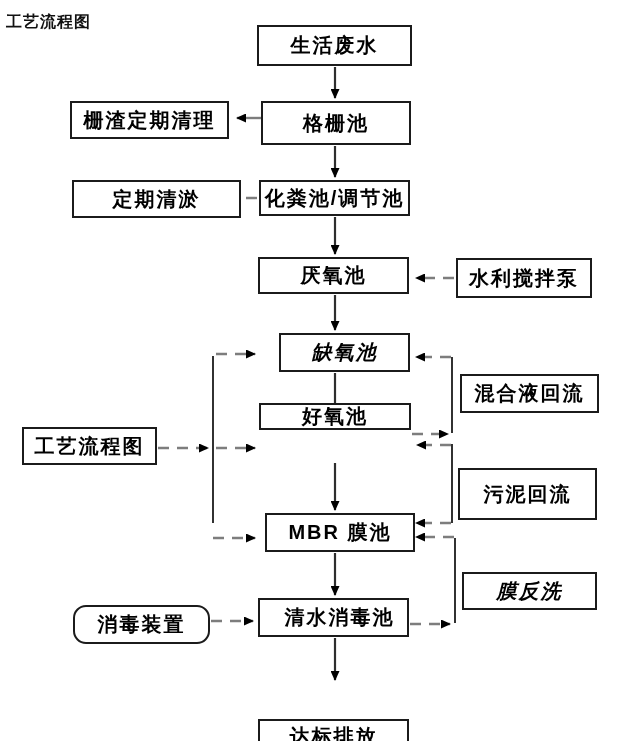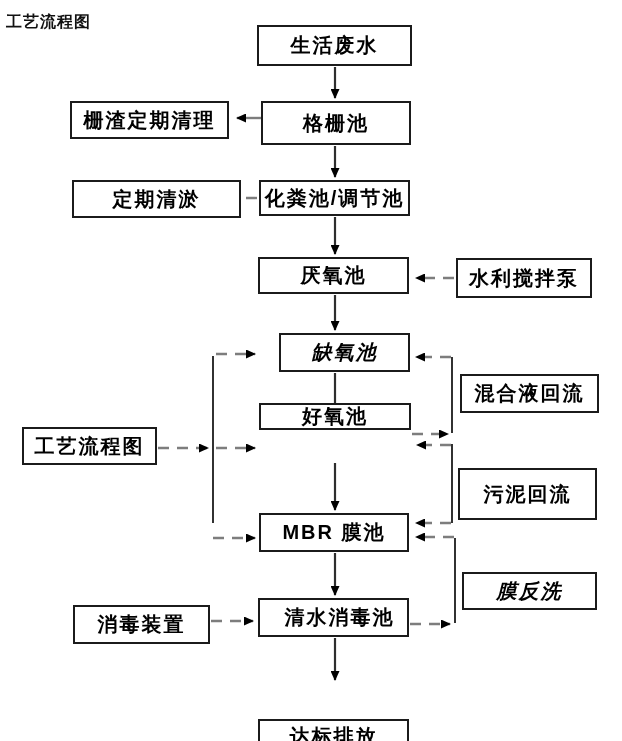--- a/index.html
+++ b/index.html
@@ -26,24 +26,24 @@
   #n-grid-residue {left:70px; top:101px;width:159px;height:38px;}
   #n-septic       {left:259px;top:180px;width:151px;height:36px;}
   #n-desilt       {left:72px; top:180px;width:169px;height:38px;}
   #n-anaerobic    {left:258px;top:257px;width:151px;height:37px;}
   #n-mixer-pump   {left:456px;top:258px;width:136px;height:40px;}
   #n-anoxic       {left:279px;top:333px;width:131px;height:39px;font-style:italic;}
   #n-mixed-reflux {left:460px;top:374px;width:139px;height:39px;}
   #n-aerobic      {left:259px;top:403px;width:152px;height:27px;}
   #n-blower       {left:22px; top:427px;width:135px;height:38px;}
   #n-sludge-reflux{left:458px;top:468px;width:139px;height:52px;}
-  #n-mbr          {left:259px;top:513px;width:150px;height:39px;}
+  #n-mbr          {left:265px;top:513px;width:150px;height:39px;}
   #n-backwash     {left:462px;top:572px;width:135px;height:38px;font-style:italic;}
   #n-clean        {left:258px;top:598px;width:151px;height:39px;padding-left:12px;}
-  #n-disinfect    {left:73px; top:605px;width:137px;height:39px;}
+  #n-disinfect    {left:73px; top:605px;width:137px;height:39px;border-radius:13px;}
   #n-discharge    {left:258px;top:719px;width:151px;height:34px;}
 </style>
 </head>
 <body>
 
 <div id="diagram">
 
   <div class="title">工艺流程图</div>
 
   <svg class="wires" width="622" height="741" viewBox="0 0 622 741">

